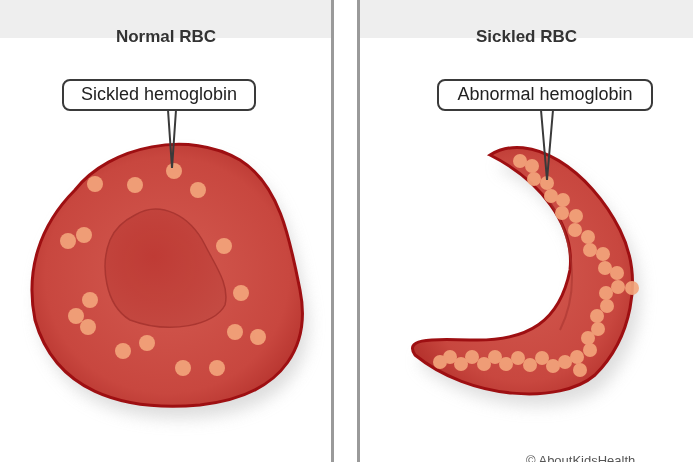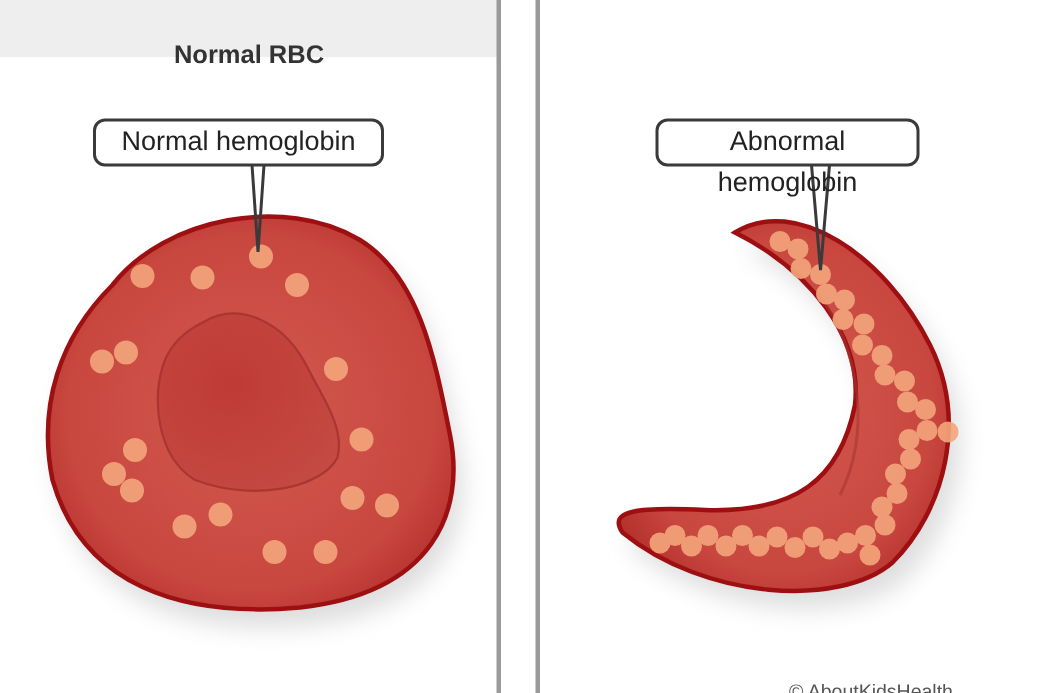--- a/index.html
+++ b/index.html
@@ -12,20 +12,23 @@
   .callout{position:absolute;height:32px;border:2.5px solid #3a3a3a;border-radius:8px;background:#fff;box-sizing:border-box;font-size:18px;color:#222;line-height:27px;text-align:center;}
   .credit{position:absolute;left:526px;top:453px;font-size:13px;color:#555;white-space:nowrap;}
   svg.art{position:absolute;left:0;top:0;}
 </style>
 </head>
 <body>
 
 <div id="stage">
   <div class="header" id="hdr-left">
     <span>Normal RBC</span>
+  </div>
+  <div class="header" id="hdr-right">
+    <span>Sickled RBC</span>
   </div>
   <div class="vline" style="left:331px"></div>
   <div class="vline" style="left:357px"></div>
 
   <svg class="art" width="693" height="462" viewBox="0 0 693 462">
     <defs>
       <radialGradient id="gN" cx="0.5" cy="0.5" r="0.6">
         <stop offset="0" stop-color="#d35a50"></stop>
         <stop offset="0.75" stop-color="#c8473f"></stop>
         <stop offset="1" stop-color="#b3302b"></stop>
@@ -104,17 +107,17 @@
           <circle cx="484" cy="364" r="7"></circle>
         <circle cx="472" cy="357" r="7"></circle>
           <circle cx="461" cy="364" r="7"></circle>
           <circle cx="450" cy="357" r="7"></circle>
           <circle cx="440" cy="362" r="7"></circle>
       </g>
       <path d="M541,110 L547,180 L553,110" fill="none" stroke="#3a3a3a" stroke-width="2"></path>
     </g>
   </svg>
 
-  <div class="callout" style="left:62px;top:79px;width:194px;">Normal hemoglobin</div>
-  <div class="callout" style="left:437px;top:79px;width:176px;">Abnormal hemoglobin</div>
+  <div class="callout" style="left:62px;top:79px;width:194px;">Sickled hemoglobin</div>
+  <div class="callout" style="left:437px;top:79px;width:216px;">Abnormal hemoglobin</div>
 
   <div class="credit">© AboutKidsHealth</div>
 </div>
 
 </body></html>

